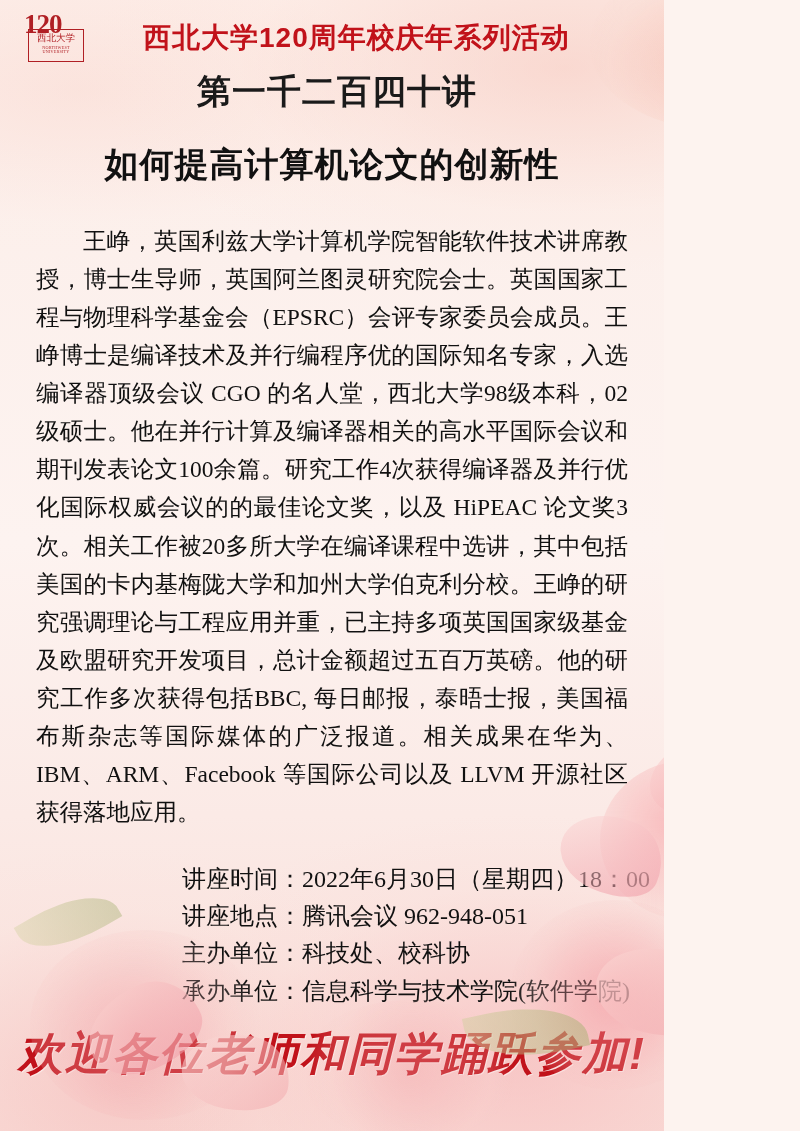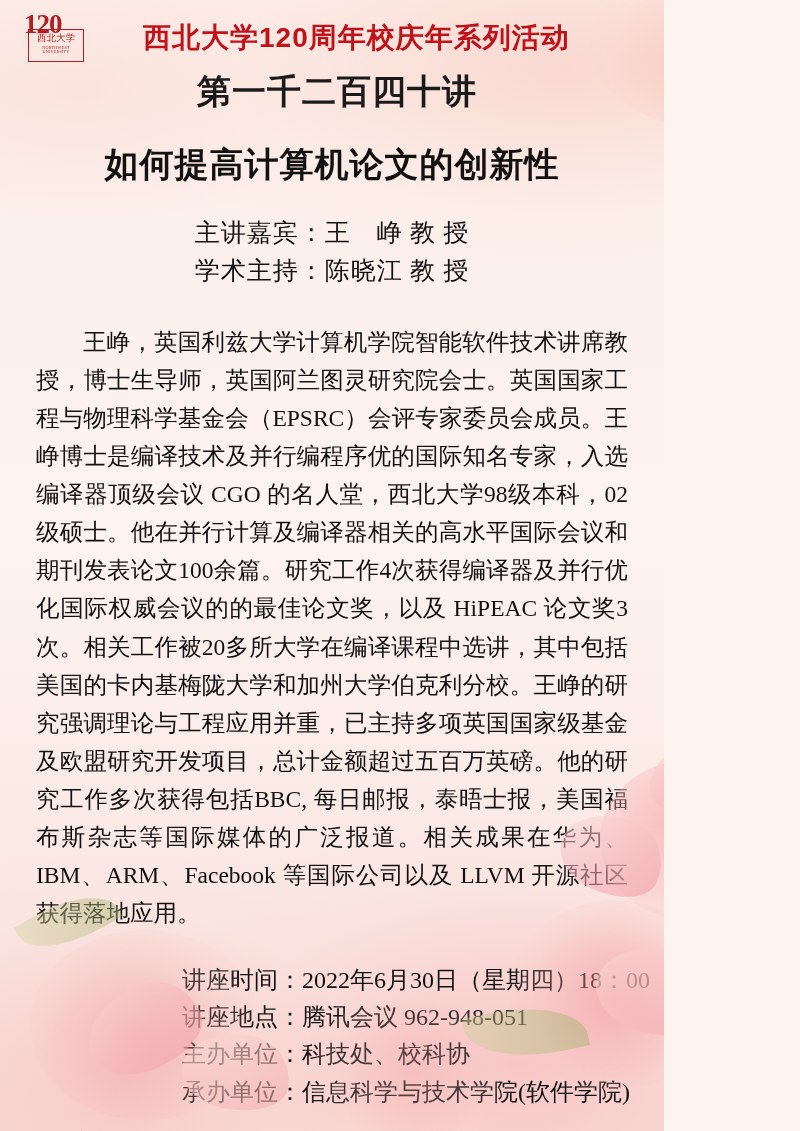--- a/index.html
+++ b/index.html
@@ -244,24 +244,20 @@
     </div>
     <div class="header-title">西北大学120周年校庆年系列活动</div>
   </div>
 
   <div class="forum-row">
     <div class="forum-session">第一千二百四十讲</div>
   </div>
 
   <div class="lecture-title">如何提高计算机论文的创新性</div>
 
-  <div class="speakers">
-    <div>主讲嘉宾：王　峥 教 授</div>
-    <div>学术主持：陈晓江 教 授</div>
-  </div>
 
   <div class="bio">王峥，英国利兹大学计算机学院智能软件技术讲席教授，博士生导师，英国阿兰图灵研究院会士。英国国家工程与物理科学基金会（EPSRC）会评专家委员会成员。王峥博士是编译技术及并行编程序优的国际知名专家，入选编译器顶级会议 CGO 的名人堂，西北大学98级本科，02级硕士。他在并行计算及编译器相关的高水平国际会议和期刊发表论文100余篇。研究工作4次获得编译器及并行优化国际权威会议的的最佳论文奖，以及 HiPEAC 论文奖3次。相关工作被20多所大学在编译课程中选讲，其中包括美国的卡内基梅陇大学和加州大学伯克利分校。王峥的研究强调理论与工程应用并重，已主持多项英国国家级基金及欧盟研究开发项目，总计金额超过五百万英磅。他的研究工作多次获得包括BBC, 每日邮报，泰晤士报，美国福布斯杂志等国际媒体的广泛报道。相关成果在华为、IBM、ARM、Facebook 等国际公司以及 LLVM 开源社区获得落地应用。</div>
 
   <div class="details">
     <div>讲座时间：2022年6月30日（星期四）18：00</div>
     <div>讲座地点：腾讯会议 962-948-051</div>
     <div>主办单位：科技处、校科协</div>
     <div>承办单位：信息科学与技术学院(软件学院)</div>
   </div>
 

